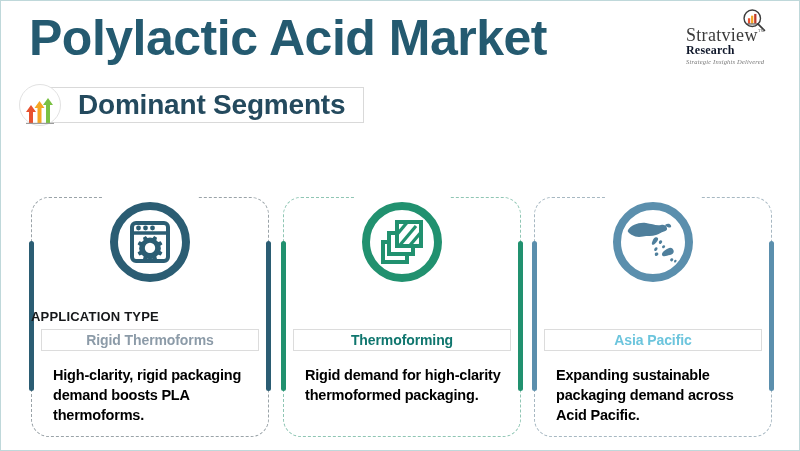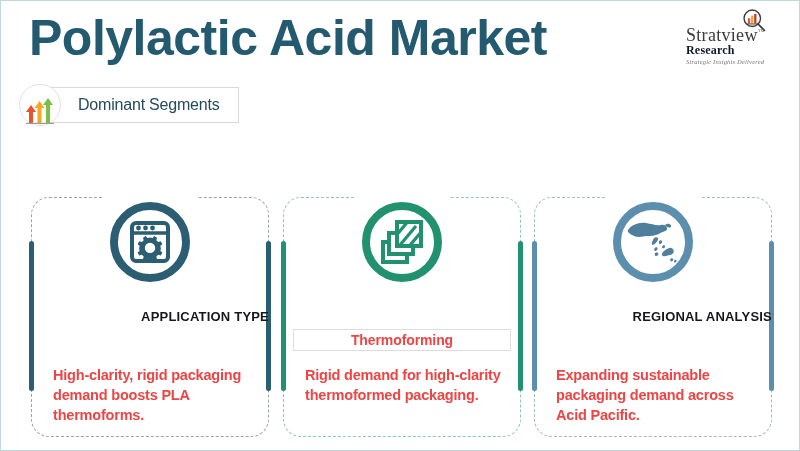--- a/index.html
+++ b/index.html
@@ -115,22 +115,22 @@
     margin-left: -12px;
     height: 36px;
     padding: 0 18px 0 28px;
     display: flex;
     align-items: center;
     border: 1px solid #d9d9d9;
     background: #ffffff;
     box-sizing: border-box;
   }
   .badge-text {
-    font-size: 16px;
-    font-weight: 400;
+    font-size: 28px;
+    font-weight: 700;
     color: #244a5e;
     letter-spacing: -0.2px;
     white-space: nowrap;
   }
 
   
   .cards {
     position: absolute;
     left: 0;
     top: 140px;
@@ -196,21 +196,21 @@
     align-items: center;
     justify-content: center;
   }
   .icon-circle svg { display: block; }
 
   .card-title {
     position: absolute;
     top: 112px;
     left: 0;
     right: 0;
-    text-align: right;
+    text-align: left;
     font-size: 13px;
     font-weight: 700;
     letter-spacing: 0.2px;
     color: #16181a;
   }
   .pill {
     position: absolute;
     top: 132px;
     left: 10px;
     right: 10px;
@@ -228,21 +228,21 @@
     letter-spacing: -0.1px;
   }
   .card-body {
     position: absolute;
     top: 168px;
     left: 22px;
     right: 16px;
     font-size: 14.5px;
     line-height: 20px;
     font-weight: 700;
-    color: #ef4444;
+    color: #000000;
     letter-spacing: -0.2px;
   }
 </style>
 </head>
 <body>
 
 <div class="page">
 
   <div class="title">Polylactic Acid Market</div>
 
@@ -289,20 +289,23 @@
           <circle cx="32.5" cy="30" r="2.4" fill="#2b5d73"></circle>
           <circle cx="39.5" cy="30" r="2.4" fill="#2b5d73"></circle>
           <circle cx="46.5" cy="30" r="2.4" fill="#2b5d73"></circle>
           <g fill="#2b5d73">
             <path d="M44 39.5 l2.6 .55 1.55 -2.1 2.9 1.7 -.75 2.55 1.9 1.9 2.55 -.75 1.7 2.9 -2.1 1.55 .55 2.6 -.55 2.6 2.1 1.55 -1.7 2.9 -2.55 -.75 -1.9 1.9 .75 2.55 -2.9 1.7 -1.55 -2.1 -2.6 .55 -2.6 -.55 -1.55 2.1 -2.9 -1.7 .75 -2.55 -1.9 -1.9 -2.55 .75 -1.7 -2.9 2.1 -1.55 -.55 -2.6 .55 -2.6 -2.1 -1.55 1.7 -2.9 2.55 .75 1.9 -1.9 -.75 -2.55 2.9 -1.7 1.55 2.1 Z"></path>
           </g>
           <circle cx="44" cy="49.9" r="5.2" fill="#ffffff"></circle>
         </svg>
       </div>
       <div class="card-title">APPLICATION TYPE</div>
+      <div class="pill">
+        <span class="pill-text" style="color:#8c9ba8">Rigid Thermoforms</span>
+      </div>
       <div class="card-body">High-clarity, rigid packaging demand boosts PLA thermoforms.</div>
     </div>
 
     <div class="card c2">
       <div class="card-dash"></div>
       <div class="card-notch"></div>
       <div class="bar left" style="background:#21916f"></div>
       <div class="bar right" style="background:#21916f"></div>
       <div class="icon-circle">
         <svg width="88" height="88" viewBox="0 0 88 88">
@@ -317,21 +320,21 @@
           <rect x="39" y="24" width="24" height="24" fill="#ffffff" stroke="#21916f" stroke-width="4"></rect>
           <g clip-path="url(#hatchclip)" stroke="#21916f" stroke-width="3.2">
             <path d="M36 40 L52 21"></path>
             <path d="M42 47 L58 28"></path>
             <path d="M48 52 L64 33"></path>
             <path d="M54 56 L68 40"></path>
           </g>
         </svg>
       </div>
       <div class="pill">
-        <span class="pill-text" style="color:#ef4444">Thermoforming</span>
+        <span class="pill-text" style="color:#0f766e">Thermoforming</span>
       </div>
       <div class="card-body">Rigid demand for high-clarity thermoformed packaging.</div>
     </div>
 
     <div class="card c3">
       <div class="card-dash"></div>
       <div class="card-notch"></div>
       <div class="bar left" style="background:#5b8fad"></div>
       <div class="bar right" style="background:#5b8fad"></div>
       <div class="icon-circle">
@@ -344,18 +347,20 @@
             <path d="M51 42.5 C52.6 41.8 53.6 43 53 44.6 C52.4 46 51 46.6 50.2 45.6 C49.5 44.7 49.8 43.1 51 42.5 Z"></path>
             <path d="M54 47.5 C55.4 46.8 56.6 47.6 56 49 C55.4 50.3 54 50.8 53.4 49.9 C52.8 49 53 48 54 47.5 Z"></path>
             <path d="M46.5 49.5 C48 48.8 49 49.8 48.4 51.3 C47.8 52.8 46.3 53.6 45.5 52.7 C44.8 51.9 45.3 50.1 46.5 49.5 Z"></path>
             <path d="M59 50.5 C61.6 48.9 64 50.2 64.6 52.6 C65.2 55 63.6 56.8 61 57 C58.6 57.2 56.6 58.6 54.6 58.2 C52.8 57.9 52.4 56 53.6 54.4 C54.9 52.7 57 51.6 59 50.5 Z"></path>
             <path d="M47 54.5 C49 54 50 55.6 49 57 C48 58.3 46.4 58.4 46 57.2 C45.6 56 45.8 54.9 47 54.5 Z"></path>
             <path d="M62 60.5 C63.4 59.8 64.6 60.6 64.2 62 C63.8 63.3 62.4 64 61.6 63.1 C60.9 62.3 61 61 62 60.5 Z"></path>
             <path d="M66 62 C67.2 61.4 68 62.4 67.4 63.6 C66.8 64.7 65.6 65 65.2 64.1 C64.8 63.2 65.1 62.4 66 62 Z"></path>
           </g>
         </svg>
       </div>
-      <div class="card-title">REGIONAL ANALYSIS</div>
+      <div class="pill">
+        <span class="pill-text" style="color:#6cc5dd">Asia Pacific</span>
+      </div>
       <div class="card-body">Expanding sustainable packaging demand across Acid Pacific.</div>
     </div>
 
   </div>
 </div>
 
 </body></html>

